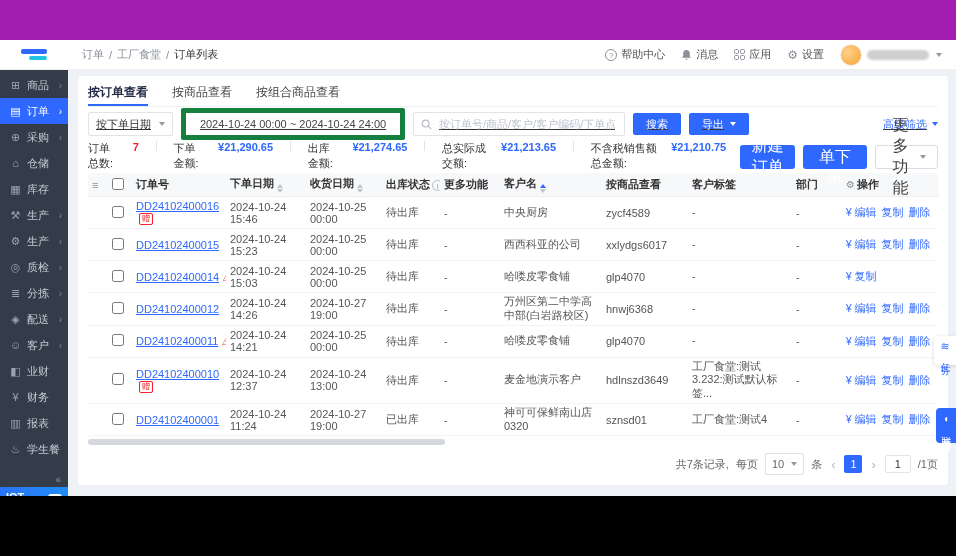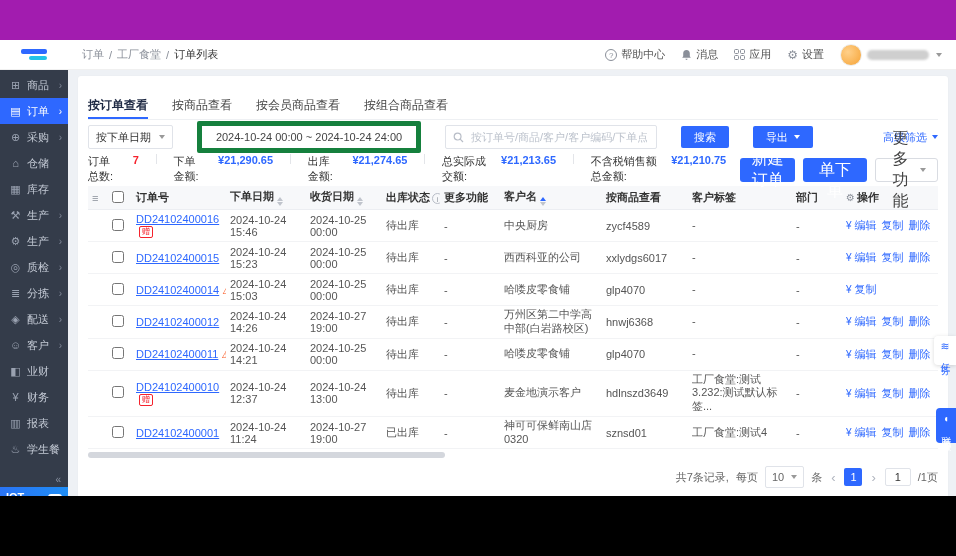--- a/index.html
+++ b/index.html
@@ -34,28 +34,28 @@
   .side-item.active .s-ico,.side-item.active .s-chev{color:#fff;}
   .side-collapse{height:14px;text-align:right;padding-right:7px;color:#8a93a3;font-size:10px;line-height:14px;cursor:pointer;}
   .iot{height:28px;background:linear-gradient(90deg,#2a74f5,#1f8df5);display:flex;align-items:center;padding:0 6px;gap:4px;}
   .iot-txt{display:flex;flex-direction:column;line-height:1;}
   .iot-title{color:#fff;font-weight:bold;font-size:11px;}
   .iot-sub{color:#d8e8ff;font-size:6.5px;margin-top:1px;}
   .iot-mark{margin-left:auto;width:14px;height:14px;background:#fff;border-radius:3px;color:#1f8df5;font-size:9px;line-height:14px;text-align:center;font-weight:bold;}
 
   
   .content{position:absolute;left:68px;top:30px;right:0;bottom:0;padding:6px 8px 0 10px;box-sizing:border-box;}
-  .card{background:#fff;border-radius:3px;padding:16px 10px 4px 10px;box-shadow:0 0 2px rgba(0,0,0,.04);}
+  .card{background:#fff;border-radius:3px;padding:3px 10px 4px 10px;box-shadow:0 0 2px rgba(0,0,0,.04);}
 
   .tabs{display:flex;gap:24px;height:27px;align-items:center;border-bottom:1px solid #eef0f3;font-size:12px;color:#444;}
   .tab{cursor:pointer;height:100%;display:flex;align-items:center;position:relative;}
   .tab.active{color:#1f2a44;font-weight:bold;}
   .tab.active::after{content:"";position:absolute;left:0;right:0;bottom:0;height:2px;background:#2e68ff;}
 
-  .filter-row{display:flex;align-items:center;gap:24px;height:34px;font-size:11px;color:#333;}
+  .filter-row{display:flex;align-items:center;gap:8px;height:34px;font-size:11px;color:#333;text-decoration:underline;}
   .f-select{display:flex;align-items:center;gap:6px;border:1px solid #e0e3e9;border-radius:2px;height:22px;padding:0 7px;cursor:pointer;background:#fff;}
   .f-date{display:flex;align-items:center;justify-content:center;border:5px solid #15803d;border-radius:2px;height:22px;padding:0 8px;min-width:198px;color:#444;background:#fff;}
   .f-search{display:flex;align-items:center;gap:5px;border:1px solid #e0e3e9;border-radius:2px;height:22px;padding:0 7px;width:196px;background:#fff;}
   .f-search input{border:none;outline:none;flex:1;font-size:11px;color:#333;font-family:inherit;background:transparent;}
   .f-search input::placeholder{color:#bcc2cc;}
   .btn-primary{background:#2e68ff;color:#fff;border:none;border-radius:2px;height:22px;padding:0 13px;font-size:11px;cursor:pointer;display:inline-flex;align-items:center;gap:4px;font-family:inherit;}
   .btn-primary .caret{border-top-color:#fff;}
   .adv-filter{margin-left:auto;color:#2e68ff;display:flex;align-items:center;gap:3px;cursor:pointer;}
   .adv-filter .caret{border-top-color:#2e68ff;}
 
@@ -237,21 +237,20 @@
         <span class="iot-mark">◈</span>
       </div>
     </div>
 
     <div class="content">
       <div class="card">
 
         <div class="tabs">
           <div class="tab active">按订单查看</div>
           <div class="tab">按商品查看</div>
-          <div class="tab">按会员商品查看</div>
           <div class="tab">按组合商品查看</div>
         </div>
 
         <div class="filter-row">
           <div class="f-select">
             <span>按下单日期</span>
             <span class="caret"></span>
           </div>
           <div class="f-date">
             <span>2024-10-24 00:00 ~ 2024-10-24 24:00</span>

